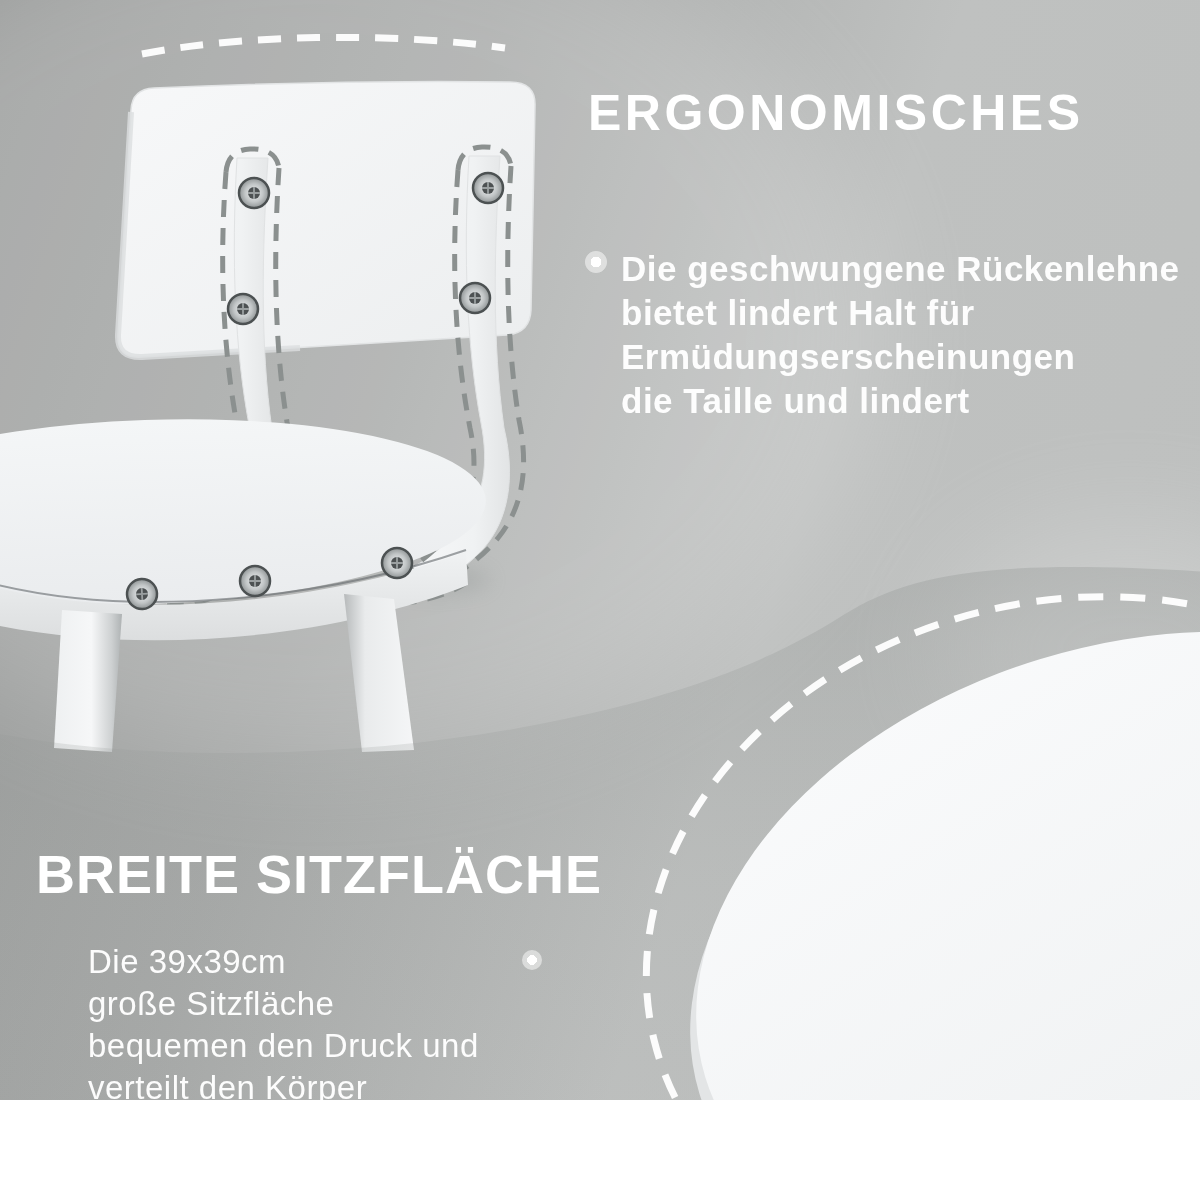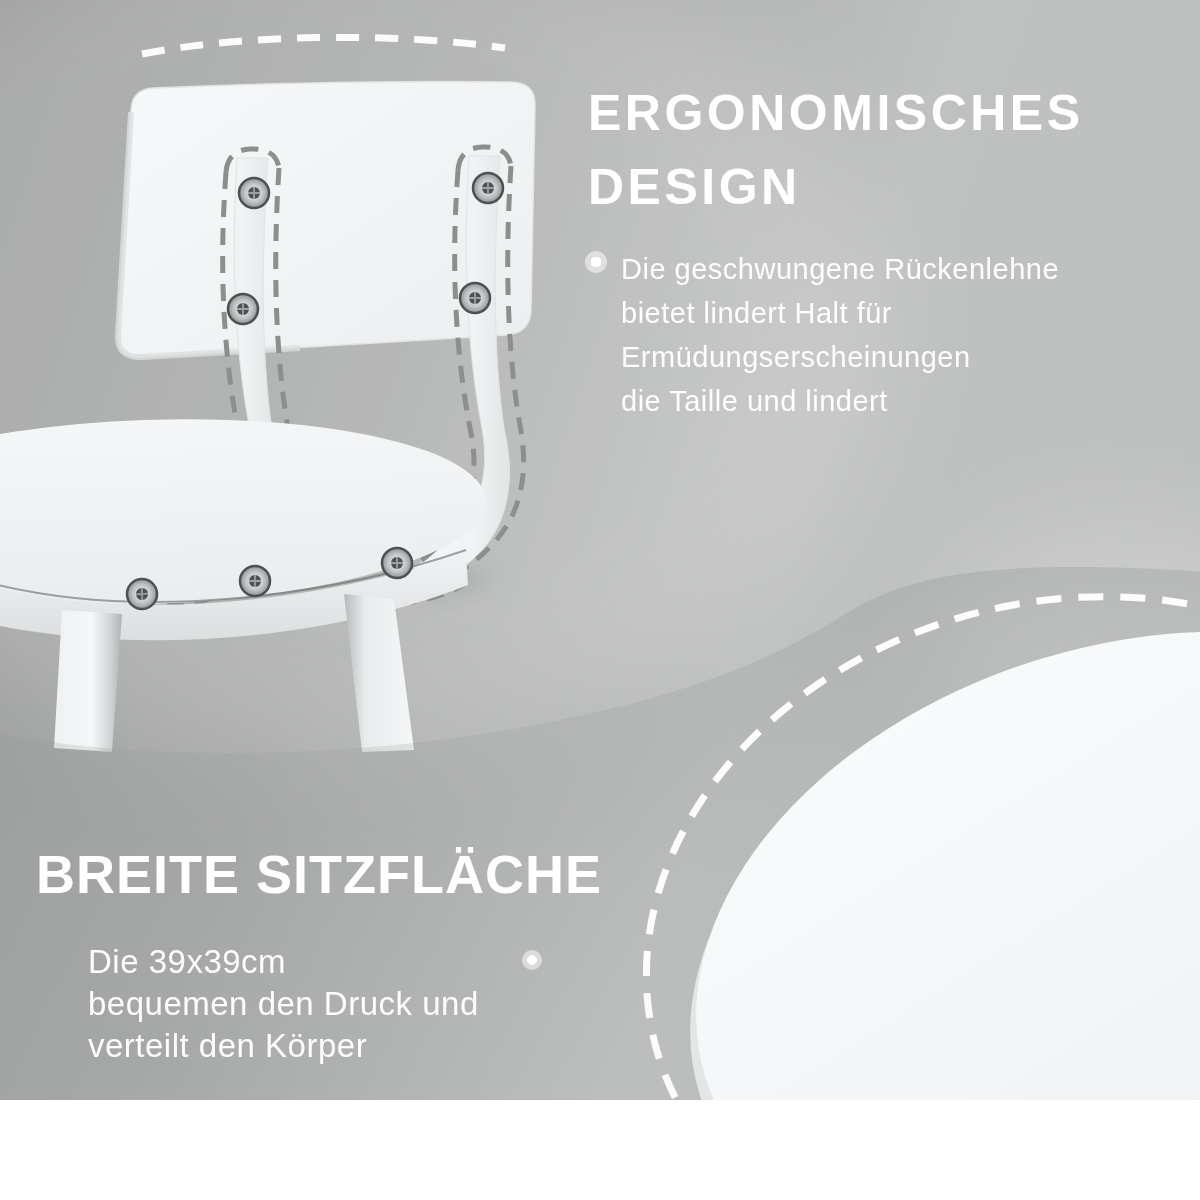--- a/index.html
+++ b/index.html
@@ -12,21 +12,21 @@
   }
   .stage svg{position:absolute;inset:0;display:block;}
   .txt{position:absolute;color:#ffffff;}
   .h-ergo{
     left:588px;top:76px;
     font-size:50px;line-height:74px;font-weight:700;letter-spacing:3.5px;
     white-space:nowrap;
   }
   .b-ergo{
     left:621px;top:247px;
-    font-size:29px;line-height:44px;font-weight:400;letter-spacing:.5px;
+    font-size:35px;line-height:44px;font-weight:700;letter-spacing:.5px;
     color:rgba(255,255,255,.97);white-space:nowrap;
   }
   .h-seat{
     left:36px;top:836px;
     font-size:54px;line-height:60px;font-weight:700;letter-spacing:1px;
     white-space:nowrap;
     margin-top:8px;
   }
   .b-seat{
     left:88px;top:941px;width:424px;
@@ -174,35 +174,35 @@
     <g>
       <ellipse cx="1062" cy="940" rx="420" ry="338" transform="rotate(-14 1062 940)" fill="none" stroke="#ffffff" stroke-width="7" stroke-dasharray="25 17" opacity=".95"></ellipse>
       <path d="M716 1205 L740 1068 L776 1073 L757 1205 Z" fill="url(#tlegGrad)"></path>
       <ellipse cx="1122" cy="964" rx="442" ry="302" transform="rotate(-17 1122 964)" fill="#e3e5e6"></ellipse>
       <ellipse cx="1128" cy="948" rx="442" ry="302" transform="rotate(-17 1128 948)" fill="url(#tableGrad)"></ellipse>
     </g>
   </svg>
 
   <div class="txt h-ergo">
     <div>ERGONOMISCHES</div>
-    <div>DESIGN</div>
   </div>
 
   <span class="ring-bullet rb-ergo"></span>
 
   <div class="txt b-ergo">
     <div>Die geschwungene Rückenlehne</div>
     <div>bietet lindert Halt für</div>
     <div>Ermüdungserscheinungen</div>
     <div>die Taille und lindert</div>
   </div>
 
   <div class="txt h-seat">BREITE SITZFLÄCHE</div>
 
   <span class="ring-bullet rb-seat"></span>
 
   <div class="txt b-seat">
     <div>Die 39x39cm</div>
+    <div>große Sitzfläche</div>
     <div>bequemen den Druck und</div>
     <div>verteilt den Körper</div>
   </div>
 
 </div>
 
 </body></html>

